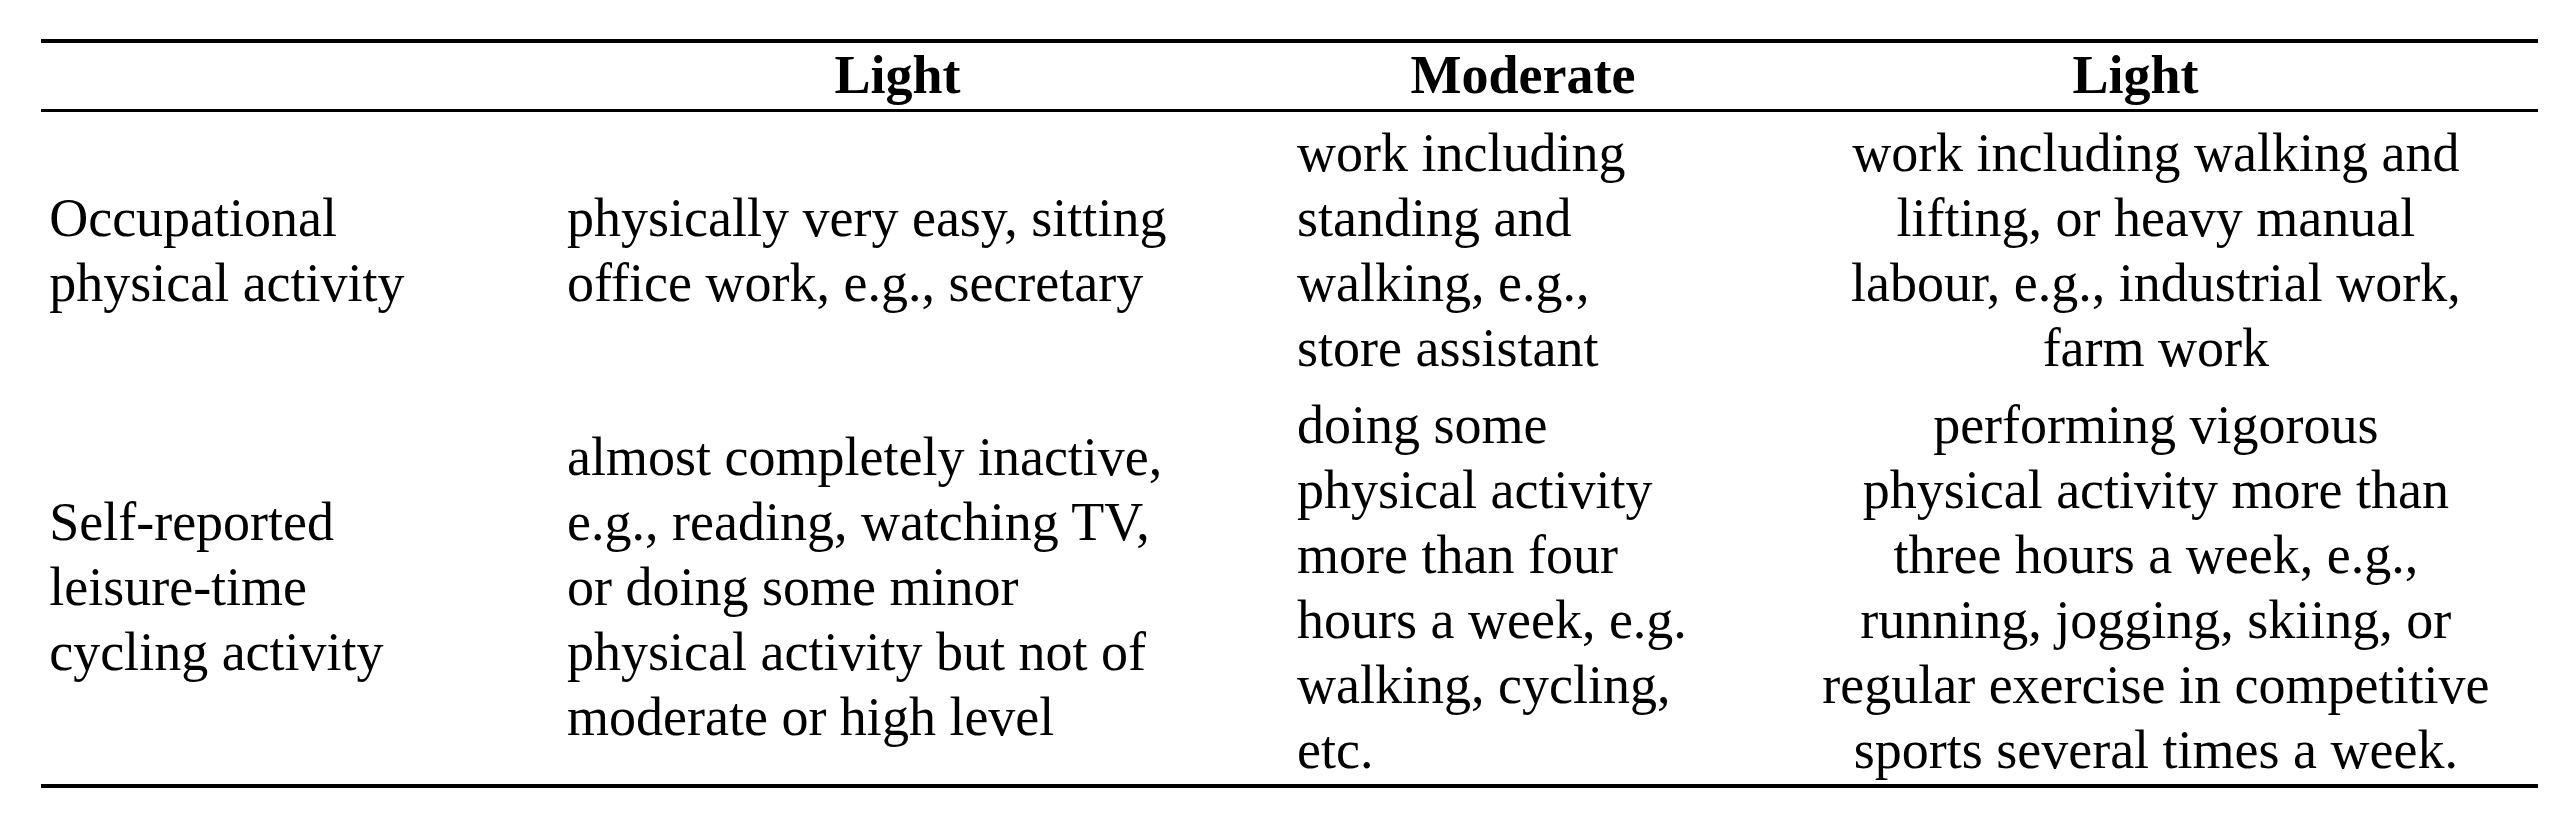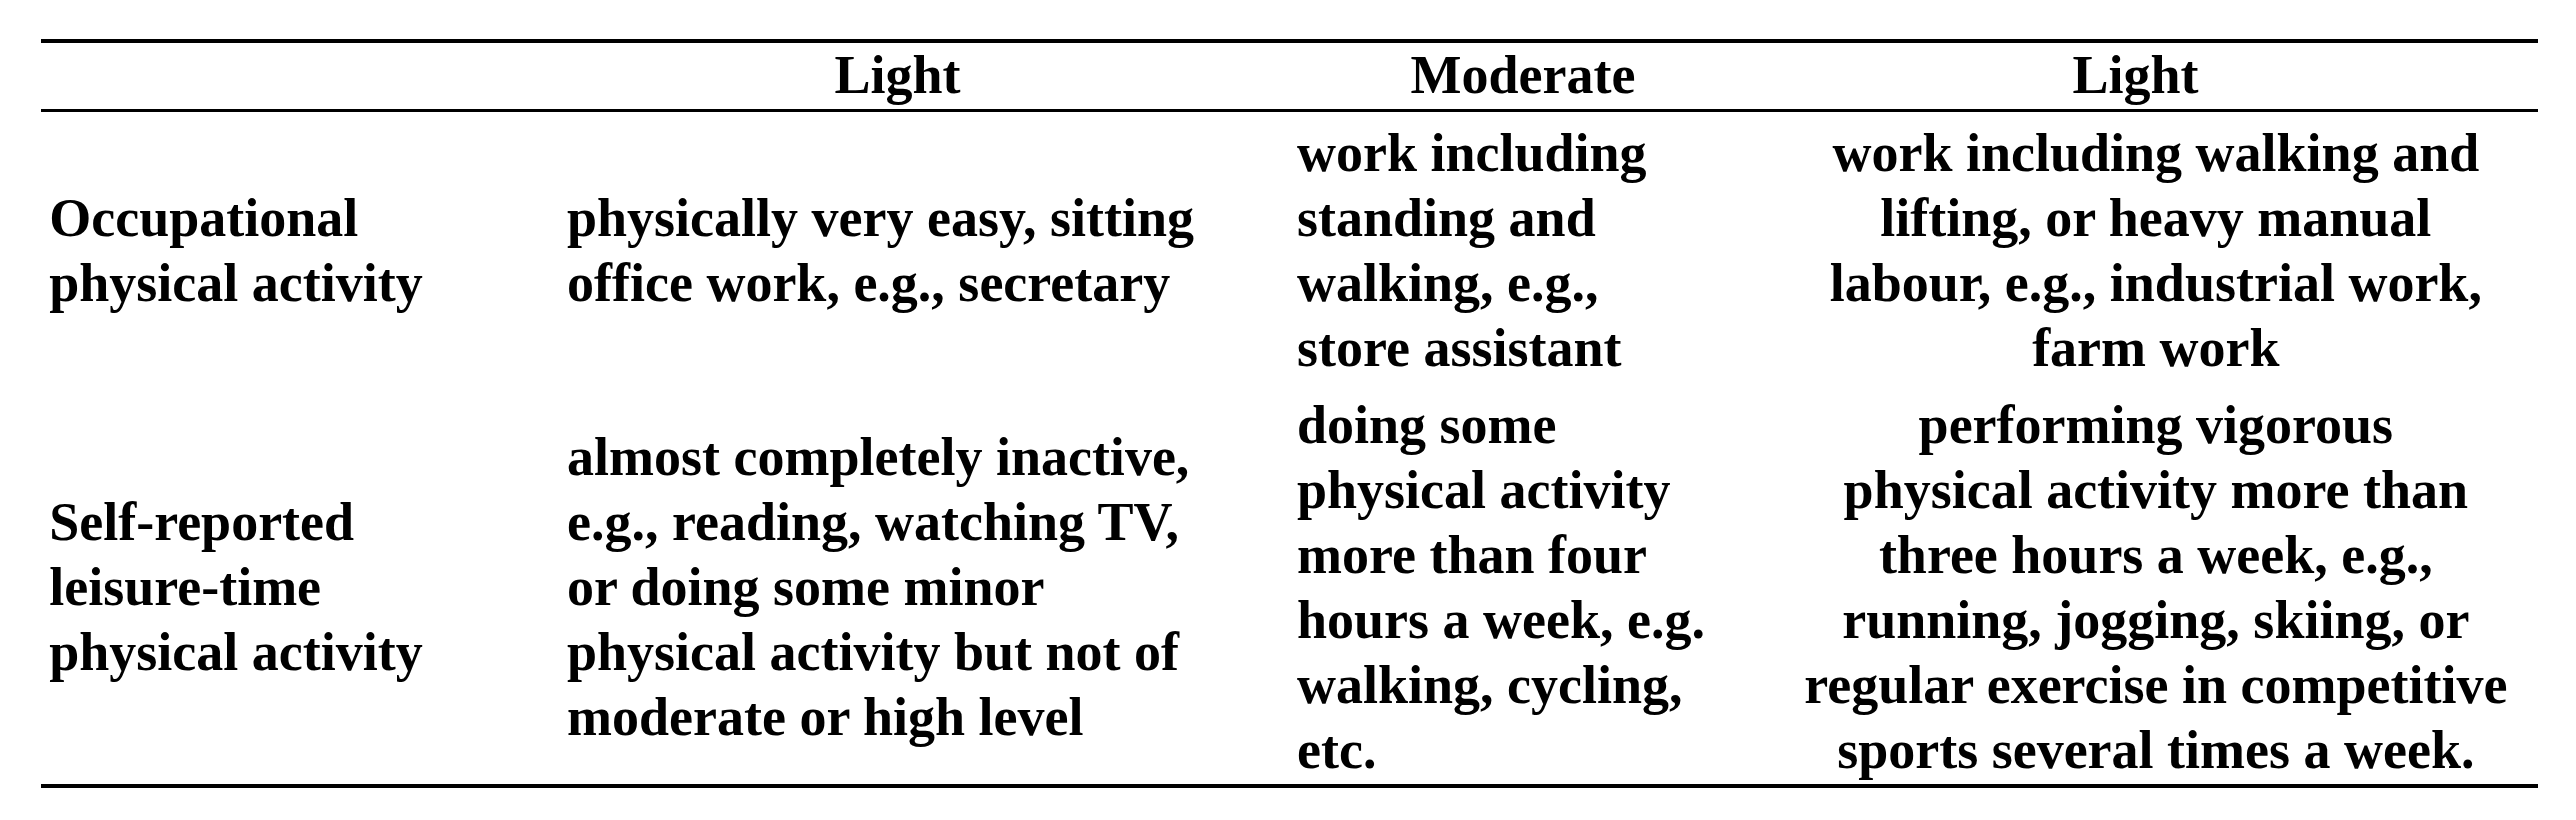--- a/index.html
+++ b/index.html
@@ -44,31 +44,31 @@
     text-align: center;
     vertical-align: middle;
     padding: 0;
   }
   thead th.h-light { padding-right: 46px; }
   thead th.h-high  { padding-right: 26px; }
 
   tbody td, tbody th {
     vertical-align: middle;
     text-align: left;
-    font-weight: bold;
+    font-weight: normal;
     white-space: pre;
     padding: 0;
   }
   tbody tr.row-1 { height: 281px; }
   tbody tr.row-2 { height: 395px; }
   tbody tr.row-2 td, tbody tr.row-2 th {
     border-bottom: 4.6px solid #000000;
   }
   th.rowlabel {
-    font-weight: bold;
+    font-weight: normal;
     padding-left: 8.2px;
   }
   td.cell-light    { padding-left: 13px; }
   td.cell-moderate { padding-left: 10px; }
   td.cell-high     { padding-left: 14.7px; text-align: center; }
 </style>
 </head>
 <body>
 
 <div class="page">
@@ -98,21 +98,21 @@
 walking, e.g.,
 store assistant</td>
         <td class="cell-high">work including walking and
 lifting, or heavy manual
 labour, e.g., industrial work,
 farm work</td>
       </tr>
       <tr class="row-2">
         <th class="rowlabel">Self-reported
 leisure-time
-physical activity</th>
+cycling activity</th>
         <td class="cell-light">almost completely inactive,
 e.g., reading, watching TV,
 or doing some minor
 physical activity but not of
 moderate or high level</td>
         <td class="cell-moderate">doing some
 physical activity
 more than four
 hours a week, e.g.
 walking, cycling,

